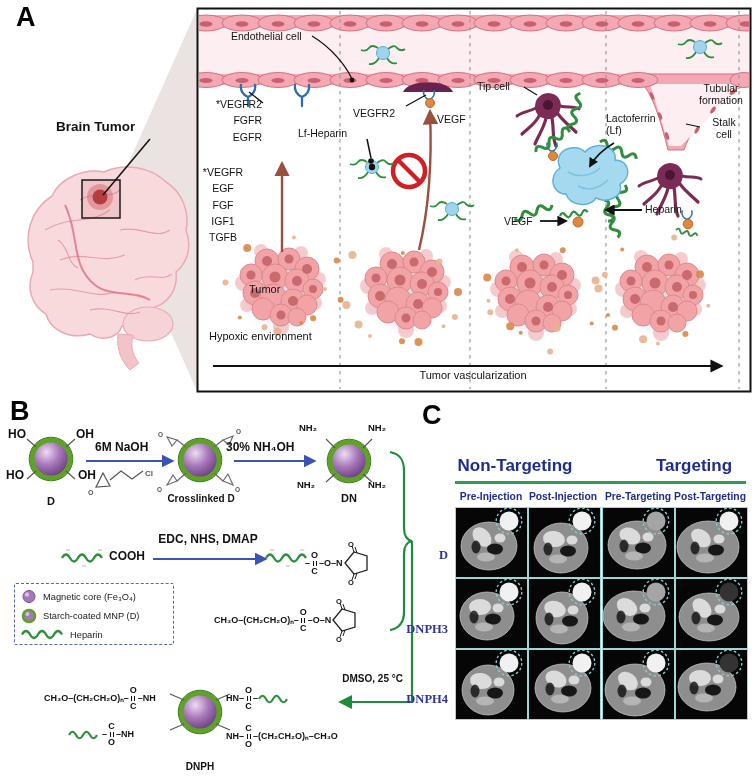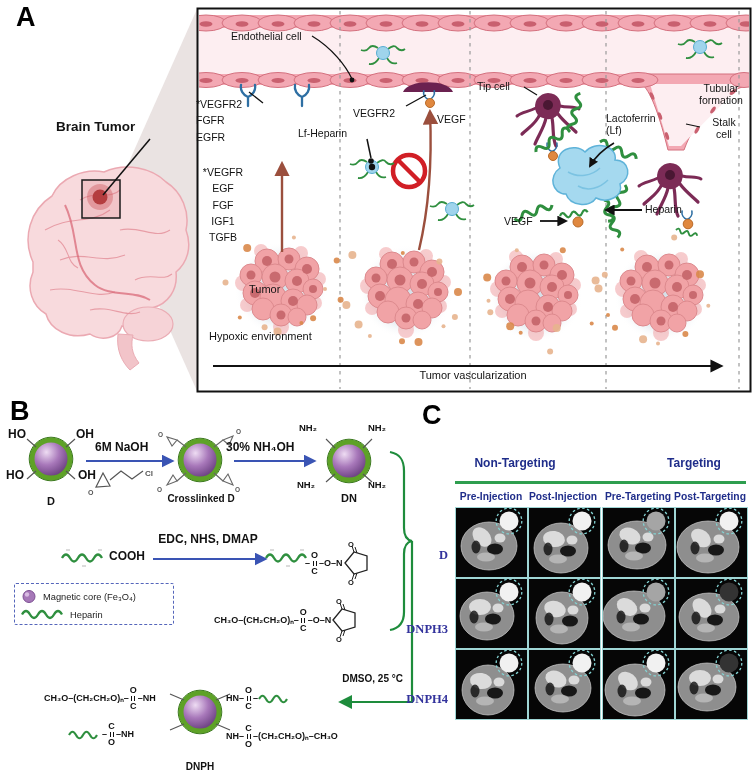--- a/index.html
+++ b/index.html
@@ -8,21 +8,21 @@
   .art{position:absolute;left:0;top:0}
   .lbl{position:absolute;font-size:10.5px;line-height:1.18;color:#131313;white-space:nowrap}
   .lbl span{display:block}
   .panel-letter{position:absolute;font-weight:bold;font-size:27px;color:#000;line-height:1}
   .chem{position:absolute;display:flex;align-items:center;font-weight:bold;font-size:9px;
         color:#111;white-space:nowrap;line-height:1}
   .chem.big{font-size:12px}
   .cb{display:inline-flex;flex-direction:column;align-items:center;line-height:1;margin:0 1px}
   .cb .bd{height:5px;width:2px;border-left:1px solid #111;border-right:1px solid #111;margin:1px auto}
   .cb.down{flex-direction:column-reverse}
-  .ghead{position:absolute;font-weight:bold;font-size:12px;color:#1f2d8a;text-align:center}
+  .ghead{position:absolute;font-weight:bold;font-size:17px;color:#1f2d8a;text-align:center}
   .chead{position:absolute;font-weight:bold;font-size:10.3px;color:#1f2d8a;text-align:center}
   .rowlab{position:absolute;font-weight:bold;font-size:12.5px;color:#32329c;text-align:right;
           font-family:"Liberation Serif",serif}
   .greenline{position:absolute;background:#2e9e4f;height:3px}
   .mri-group{position:absolute;background:#9fd6d5;padding:1px;display:grid;
              grid-template-columns:71px 71px;gap:2px}
   .mri-cell{width:71px;height:69px;background:#000;overflow:hidden}
   .legend{position:absolute;border:1.4px dashed #5566bb;border-radius:2px;background:#fff;
           padding:5px 4px 3px 6px;display:flex;flex-direction:column;gap:4px}
   .legend .row{display:flex;align-items:center;gap:5px;font-size:9.3px;color:#222}
@@ -414,21 +414,21 @@
     </g>
   </g>
 </svg>
 
 <div class="panel-letter" style="left:16px;top:4px">A</div>
 <div class="panel-letter" style="left:10px;top:398px">B</div>
 <div class="panel-letter" style="left:422px;top:402px">C</div>
 
 <div class="lbl" style="left:56px;top:119px;font-size:13.5px;font-weight:600">Brain Tumor</div>
 <div class="lbl" style="left:231px;top:30px">Endothelial cell</div>
-<div class="lbl" style="left:196px;top:96px;width:66px;line-height:1.55">
+<div class="lbl" style="left:196px;top:96px;width:66px;text-align:right;line-height:1.55">
   <span>*VEGFR2</span>
   <span>FGFR</span>
   <span>EGFR</span>
 </div>
 <div class="lbl" style="left:196px;top:164px;width:54px;text-align:center;line-height:1.55">
   <span>*VEGFR</span>
   <span>EGF</span>
   <span>FGF</span>
   <span>IGF1</span>
   <span>TGFB</span>
@@ -513,20 +513,27 @@
 
 <div class="legend" style="left:14px;top:583px;width:148px">
   <div class="row">
     <svg width="17" height="15">
           <circle cx="8" cy="7.5" r="6" fill="#a678b8" stroke="#7d4f93"></circle>
           <circle cx="6" cy="5.5" r="2.2" fill="#d9bce3"></circle>
         </svg>
     <span>Magnetic core (Fe₃O₄)</span>
   </div>
   <div class="row">
+    <svg width="17" height="16">
+          <circle cx="8" cy="8" r="6" fill="#a678b8" stroke="#5ea227" stroke-width="2.6"></circle>
+          <circle cx="6.4" cy="6" r="2" fill="#d9bce3"></circle>
+        </svg>
+    <span>Starch-coated MNP (D)</span>
+  </div>
+  <div class="row">
     <svg width="44" height="13" viewBox="0 0 44 13">
           <path d="M1,6.5 q4,-7 8,0 q4,7 8,0 q4,-7 8,0 q4,7 8,0 q4,-7 8,0" stroke="#2f8f3f" stroke-width="2.3" fill="none"></path>
         </svg>
     <span>Heparin</span>
   </div>
 </div>
 
 <div class="chem" style="left:325px;top:674px;width:78px;justify-content:flex-end;font-size:10px">DMSO, 25 °C</div>
 
 <div class="chem" style="left:44px;top:686px">

